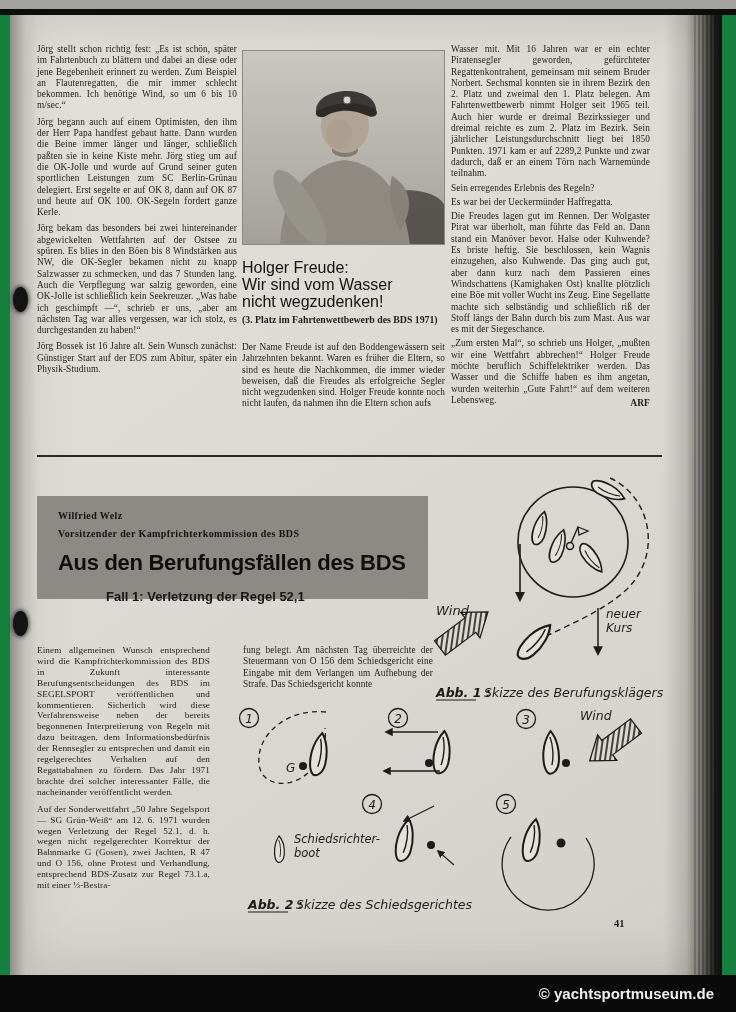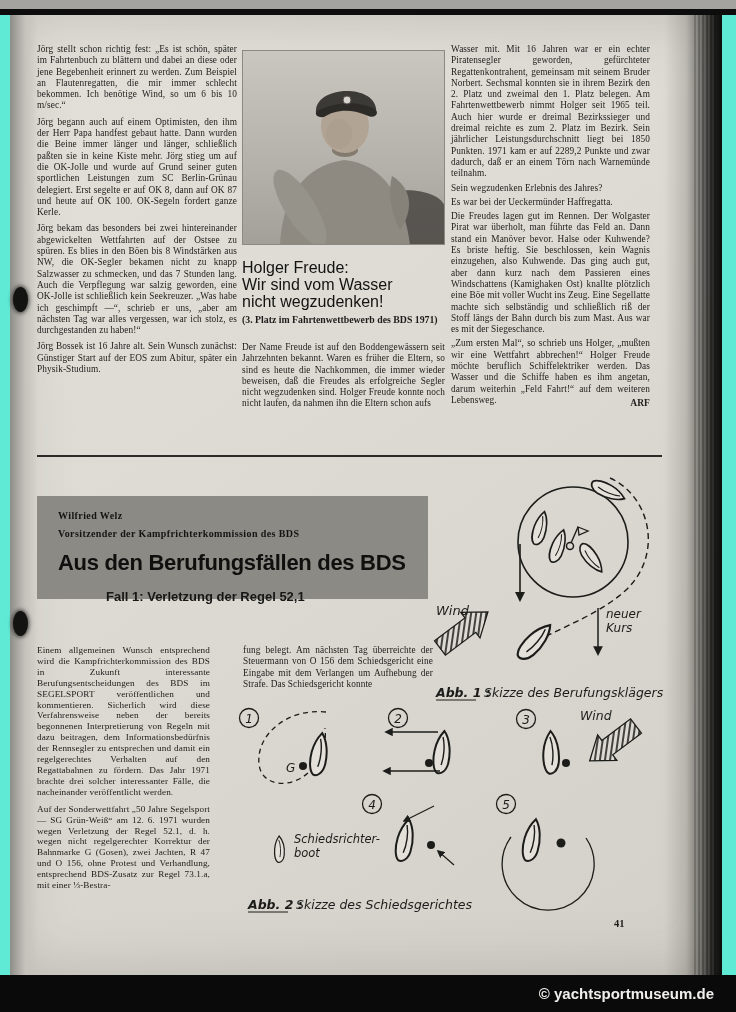--- a/index.html
+++ b/index.html
@@ -1,16 +1,16 @@
 <!DOCTYPE html>
 <html><head>
 <meta charset="utf-8">
 <style>
   html,body{margin:0;padding:0;background:#0e0e0e;}
-  .stage{position:relative;width:736px;height:1012px;overflow:hidden;background:#5eead4;
+  .stage{position:relative;width:736px;height:1012px;overflow:hidden;background:#15803d;
          font-family:"Liberation Serif", serif;color:#1d1c1a;}
   .abs{position:absolute;}
   
   .top-strip{left:0;top:0;width:736px;height:9px;background:#a5a39f;}
   .top-black{left:0;top:9px;width:736px;height:6px;background:#0d0d0d;}
   .page{left:10px;top:15px;width:712px;height:960px;
         background:linear-gradient(145deg,#e2e0d9 0%,#dcdad3 45%,#d2d0c8 100%);
         box-shadow:inset 0 0 60px rgba(90,88,80,.25);}
   .binding{left:10px;top:15px;width:28px;height:960px;
         background:linear-gradient(to right,#8f8d88,#c5c3bc 55%,rgba(220,218,211,0) 100%);}
@@ -96,24 +96,24 @@
     <div>Wir sind vom Wasser</div>
     <div>nicht wegzudenken!</div>
   </div>
   <div class="abs subhead">(3. Platz im Fahrtenwettbewerb des BDS 1971)</div>
   <div class="abs col col2b body-txt">
     <p>Der Name Freude ist auf den Boddengewässern seit Jahrzehnten bekannt. Waren es früher die Eltern, so sind es heute die Nachkommen, die immer wieder beweisen, daß die Freudes als erfolgreiche Segler nicht wegzudenken sind. Holger Freude konnte noch nicht laufen, da nahmen ihn die Eltern schon aufs</p>
   </div>
 
   <div class="abs col col3t body-txt">
     <p>Wasser mit. Mit 16 Jahren war er ein echter Piratensegler geworden, gefürchteter Regattenkontrahent, gemeinsam mit seinem Bruder Norbert. Sechsmal konnten sie in ihrem Bezirk den 2. Platz und zweimal den 1. Platz belegen. Am Fahrtenwettbewerb nimmt Holger seit 1965 teil. Auch hier wurde er dreimal Bezirkssieger und dreimal reichte es zum 2. Platz im Bezirk. Sein jährlicher Leistungsdurchschnitt liegt bei 1850 Punkten. 1971 kam er auf 2289,2 Punkte und zwar dadurch, daß er an einem Törn nach Warnemünde teilnahm.</p>
-    <p>Sein wegzudenken Erlebnis des Jahres?</p>
+    <p>Sein erregendes Erlebnis des Regeln?</p>
     <p>Es war bei der Ueckermünder Haffregatta.</p>
     <p>Die Freudes lagen gut im Rennen. Der Wolgaster Pirat war überholt, man führte das Feld an. Dann stand ein Manöver bevor. Halse oder Kuhwende? Es briste heftig. Sie beschlossen, kein Wagnis einzugehen, also Kuhwende. Das ging auch gut, aber dann kurz nach dem Passieren eines Windschattens (Kamighaken Ost) knallte plötzlich eine Böe mit voller Wucht ins Zeug. Eine Segellatte machte sich selbständig und schließlich riß der Stoff längs der Bahn durch bis zum Mast. Aus war es mit der Siegeschance.</p>
-    <p>„Zum ersten Mal“, so schrieb uns Holger, „mußten wir eine Wettfahrt abbrechen!“ Holger Freude möchte beruflich Schiffelektriker werden. Das Wasser und die Schiffe haben es ihm angetan, darum weiterhin „Feld Fahrt!“ auf dem weiteren Lebensweg.</p>
+    <p>„Zum ersten Mal“, so schrieb uns Holger, „mußten wir eine Wettfahrt abbrechen!“ Holger Freude möchte beruflich Schiffelektriker werden. Das Wasser und die Schiffe haben es ihm angetan, wurden weiterhin „Gute Fahrt!“ auf dem weiteren Lebensweg.</p>
     <div class="initials">ARF</div>
   </div>
 
   <div class="abs divider"></div>
 
   <div class="abs fbox">
     <div class="fb-author">Wilfried Welz</div>
     <div class="fb-role">Vorsitzender der Kampfrichterkommission des BDS</div>
     <div class="fb-title">Aus den Berufungsfällen des BDS</div>
     <div class="fb-sub">Fall 1: Verletzung der Regel 52,1</div>

